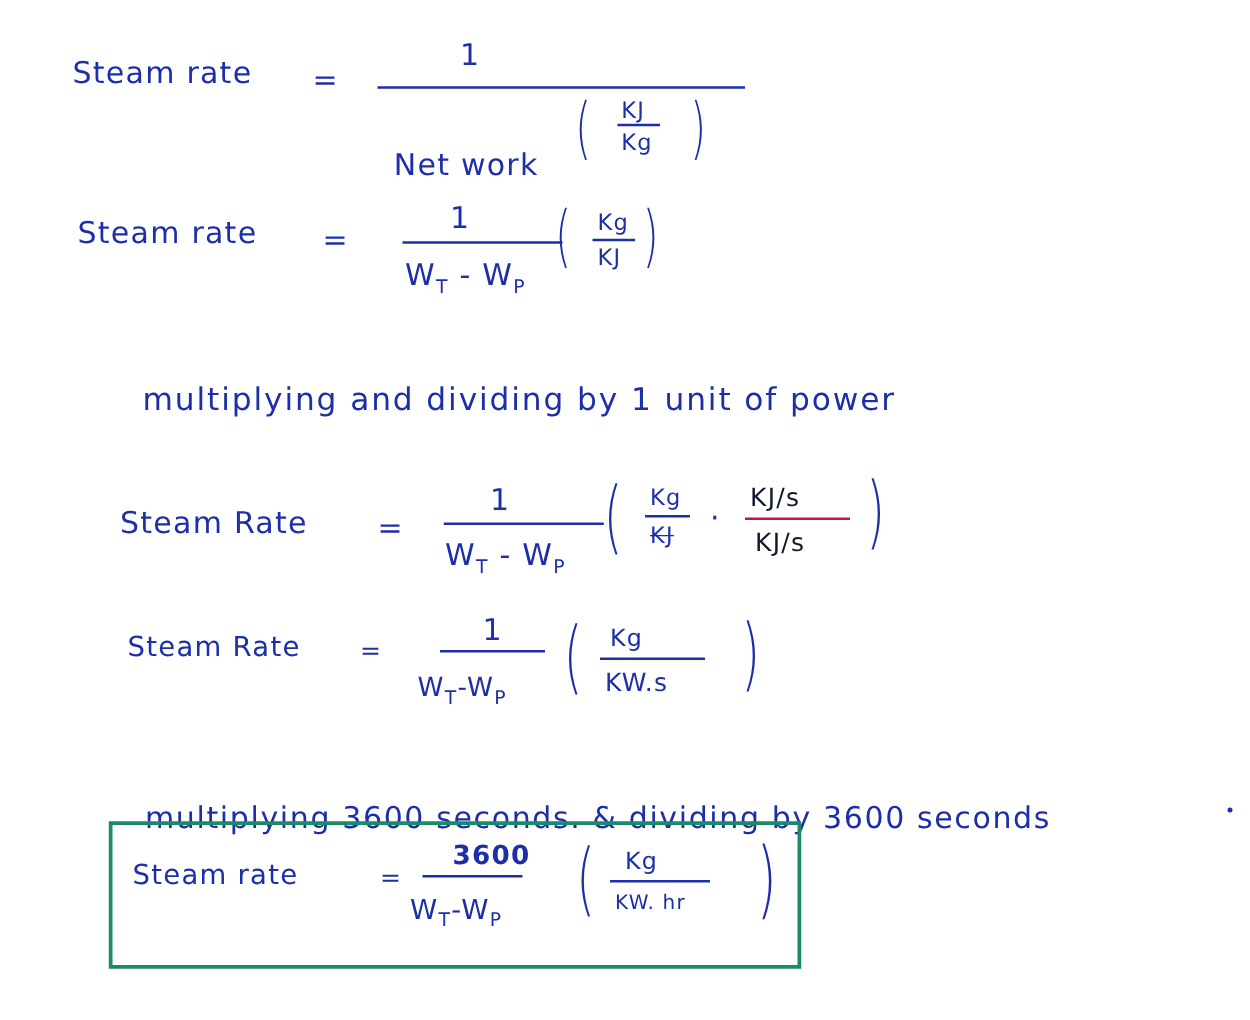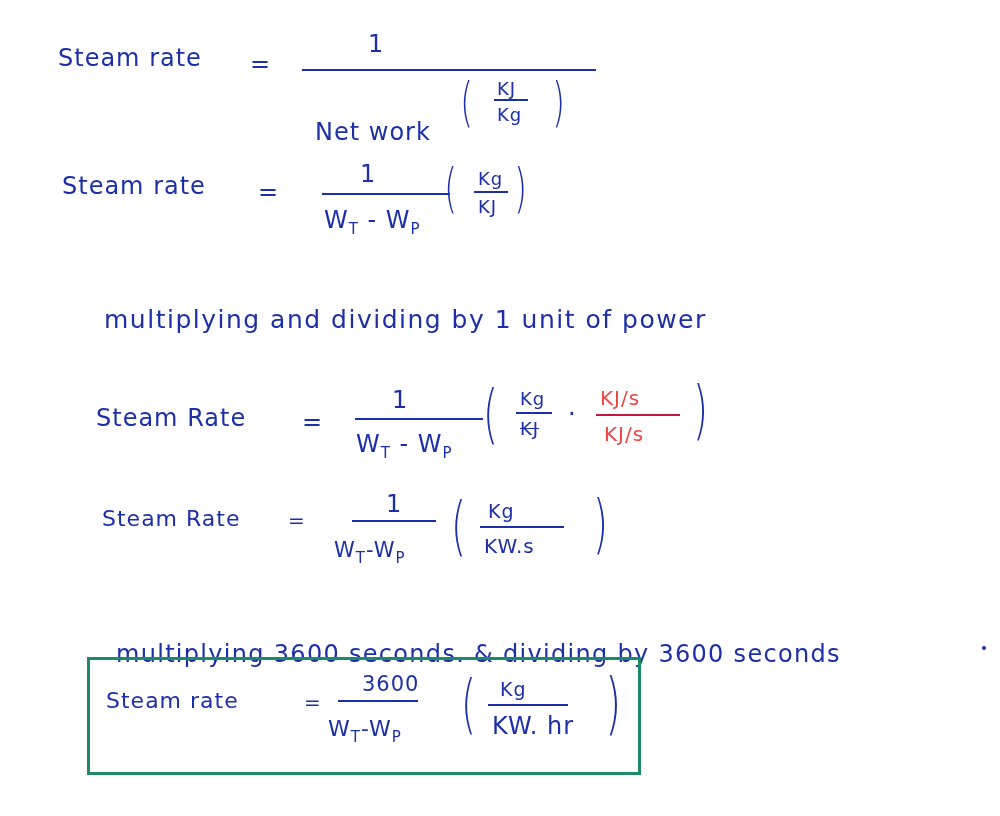--- a/index.html
+++ b/index.html
@@ -1,18 +1,18 @@
 <!DOCTYPE html>
 <html><head>
 <meta charset="utf-8">
 <style>
   html, body { margin:0; padding:0; }
   body { width:1000px; height:816px; background:#ffffff; position:relative; overflow:hidden;
          font-family: "DejaVu Sans", sans-serif; color:#1d2fa8; }
-  .red { color:#ef4444; }
+  .red { color:#0f172a; }
   .txt { position:absolute; white-space:nowrap; font-size:24px; letter-spacing:1px; }
   .hr { position:absolute; height:2px; background:#1d2fa8; }
   .hr.red { background:#c4163f; }
   .paren { position:absolute; font-size:54px; font-weight:200; line-height:1; transform:scaleX(0.6); }
   .sub { font-size:15px; vertical-align:-6px; }
   .strike { text-decoration: line-through; text-decoration-color:#1d2fa8; }
   .box { position:absolute; left:87px; top:657px; width:548px; height:112px; border:3px solid #1c8a6a; }
   .dot { position:absolute; width:4px; height:4px; border-radius:50%; background:#1d2fa8; }
 </style>
 </head>
@@ -37,21 +37,21 @@
   <span class="txt" style="left:360px;top:160px;">1</span>
   <div class="hr" style="left:322px;top:193px;width:128px;"></div>
   <span class="txt" style="left:324px;top:206px;"><span>W</span><span class="sub">T</span> <span>-</span> <span>W</span><span class="sub">P</span></span>
   <span class="paren" style="left:440px;top:162px;">(</span>
   <span class="txt" style="left:478px;top:168px;font-size:18px;">Kg</span>
   <div class="hr" style="left:474px;top:191px;width:34px;"></div>
   <span class="txt" style="left:478px;top:196px;font-size:18px;">KJ</span>
   <span class="paren" style="left:510px;top:162px;">)</span>
 </div>
 
-<span class="txt" style="left:104px;top:305px;font-size:25px;letter-spacing:1.5px;">multiplying and dividing by 1 unit of power</span>
+<span class="txt" style="left:114px;top:305px;font-size:25px;letter-spacing:1.5px;">multiplying and dividing by 1 unit of power</span>
 
 <div>
   <span class="txt" style="left:96px;top:404px;">Steam Rate</span>
   <span class="txt" style="left:302px;top:408px;">=</span>
   <span class="txt" style="left:392px;top:386px;">1</span>
   <div class="hr" style="left:355px;top:418px;width:128px;"></div>
   <span class="txt" style="left:356px;top:430px;"><span>W</span><span class="sub">T</span> <span>-</span> <span>W</span><span class="sub">P</span></span>
   <span class="paren" style="left:478px;top:382px;font-size:64px;">(</span>
   <span class="txt" style="left:520px;top:388px;font-size:18px;">Kg</span>
   <div class="hr" style="left:516px;top:412px;width:36px;"></div>
@@ -76,21 +76,21 @@
   <span class="paren" style="left:588px;top:492px;font-size:64px;">)</span>
 </div>
 
 <span class="txt" style="left:116px;top:616px;font-size:24px;letter-spacing:1.3px;margin-top:24px;">multiplying 3600 seconds. &amp; dividing by 3600 seconds</span>
 <div class="dot" style="left:982px;top:646px;"></div>
 
 <div class="box"></div>
 <div>
   <span class="txt" style="left:106px;top:688px;font-size:22px;">Steam rate</span>
   <span class="txt" style="left:304px;top:690px;font-size:20px;">=</span>
-  <span class="txt" style="left:362px;top:672px;font-size:21px;">3600</span>
+  <span class="txt" style="left:362px;top:672px;font-size:21px;font-weight:bold;">3600</span>
   <div class="hr" style="left:338px;top:700px;width:80px;"></div>
   <span class="txt" style="left:328px;top:716px;font-size:22px;"><span>W</span><span class="sub">T</span><span>-</span><span>W</span><span class="sub">P</span></span>
   <span class="paren" style="left:456px;top:672px;font-size:64px;">(</span>
   <span class="txt" style="left:500px;top:678px;font-size:19px;">Kg</span>
   <div class="hr" style="left:488px;top:704px;width:80px;"></div>
-  <span class="txt" style="left:492px;top:712px;font-size:24px;">KW. hr</span>
+  <span class="txt" style="left:492px;top:712px;font-size:16px;">KW. hr</span>
   <span class="paren" style="left:600px;top:670px;font-size:68px;">)</span>
 </div>
 
 </body></html>

